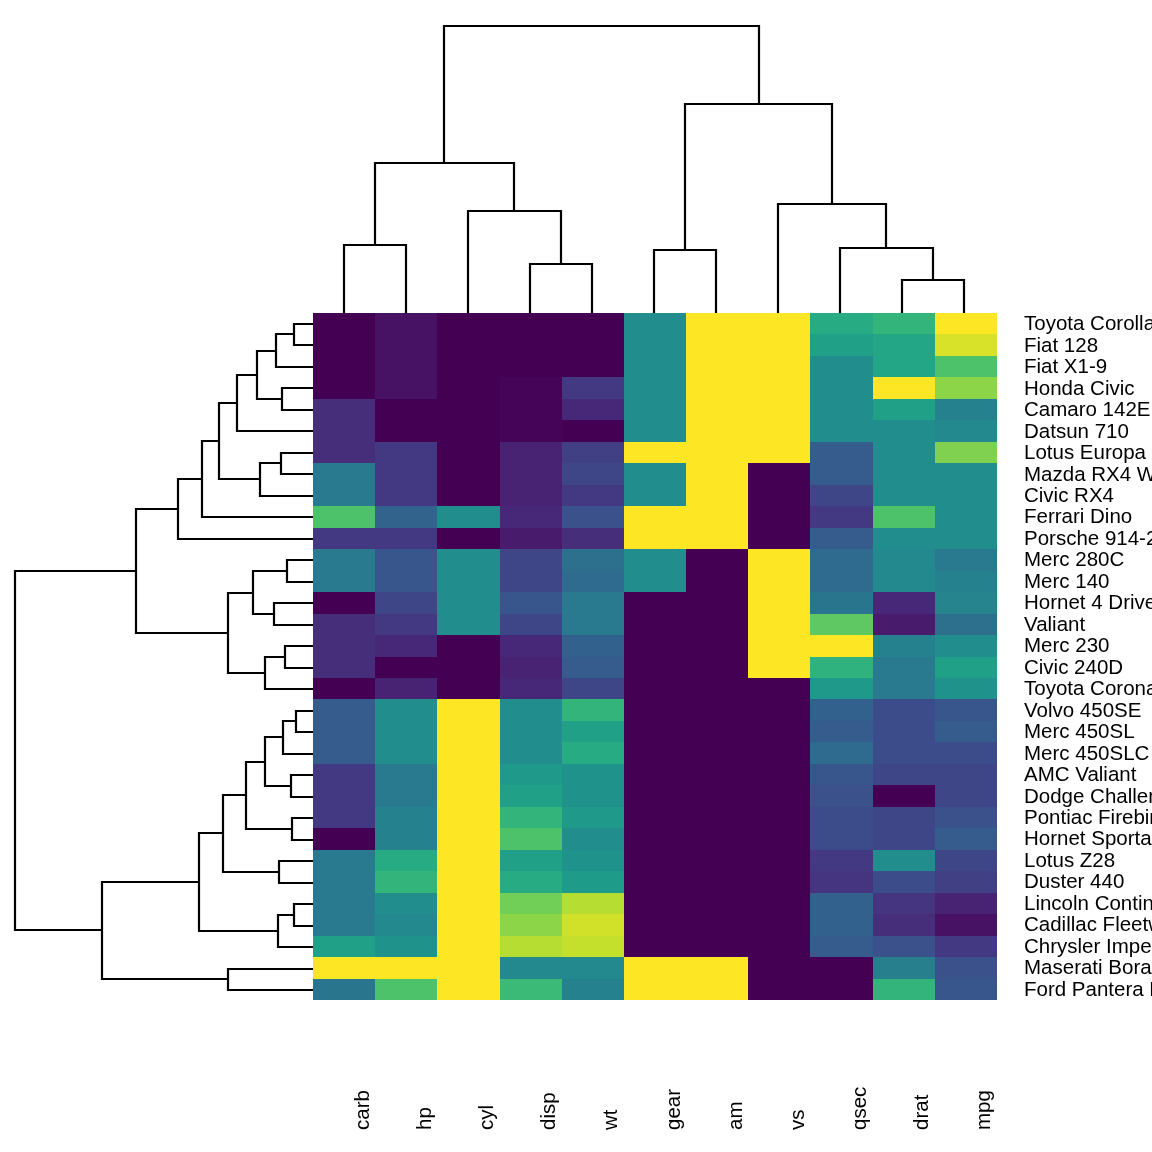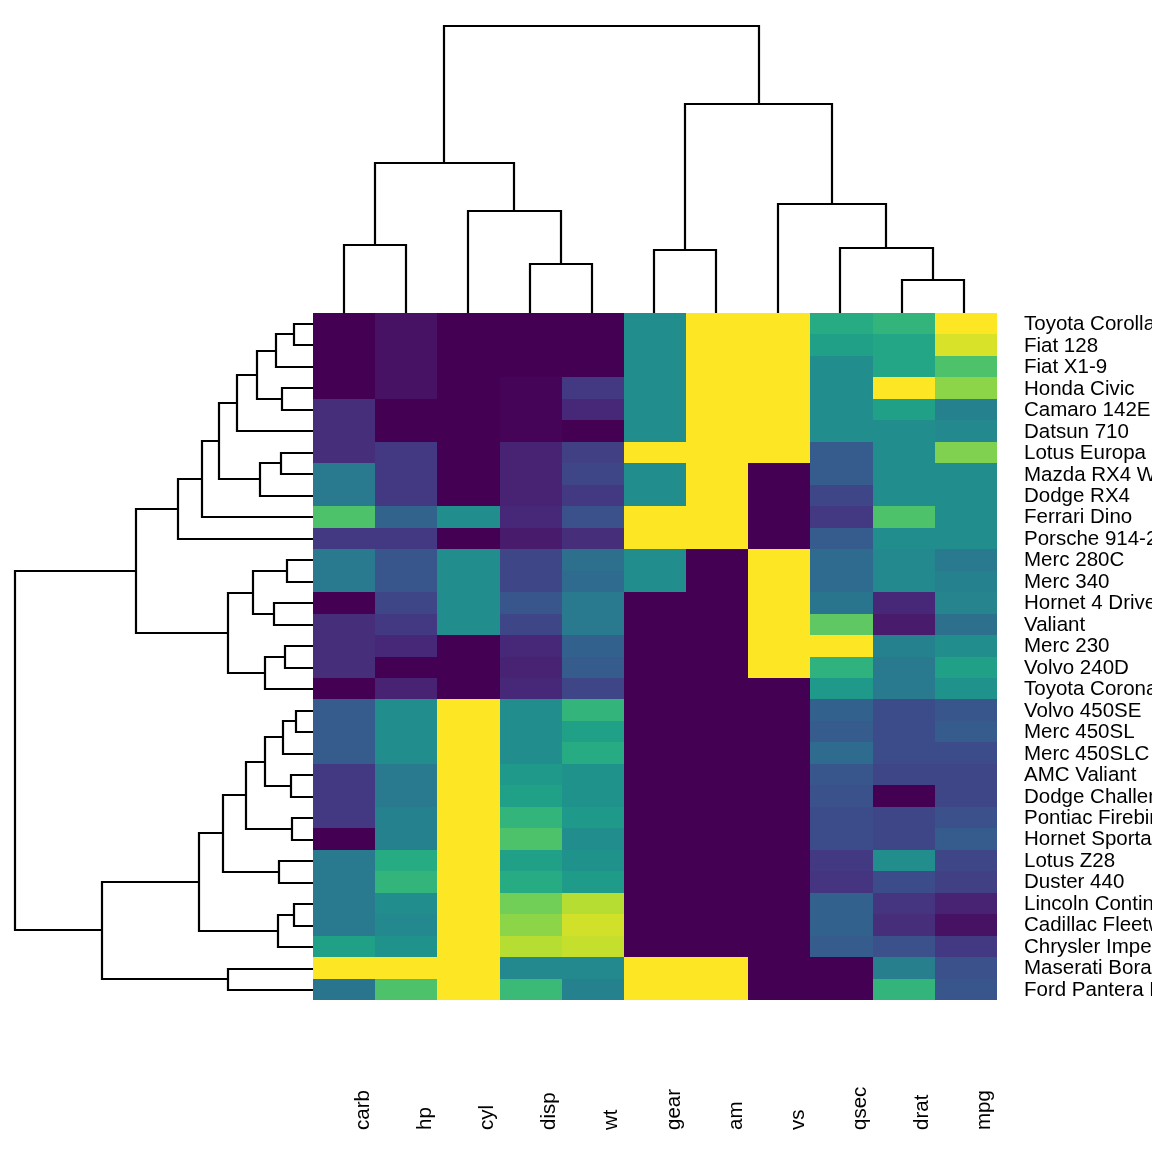--- a/index.html
+++ b/index.html
@@ -493,29 +493,29 @@
 
   <div id="row-labels" style="left:1024px;top:313px;width:128px;height:700px;">
       <div class="row-label" style="top: 0.234375px;">Toyota Corolla</div>
       <div class="row-label" style="top: 21.7031px;">Fiat 128</div>
       <div class="row-label" style="top: 43.1719px;">Fiat X1-9</div>
       <div class="row-label" style="top: 64.6406px;">Honda Civic</div>
       <div class="row-label" style="top: 86.1094px;">Camaro 142E</div>
       <div class="row-label" style="top: 107.578px;">Datsun 710</div>
       <div class="row-label" style="top: 129.047px;">Lotus Europa</div>
       <div class="row-label" style="top: 150.516px;">Mazda RX4 Wag</div>
-      <div class="row-label" style="top: 171.984px;">Dodge RX4</div>
+      <div class="row-label" style="top: 171.984px;">Civic RX4</div>
       <div class="row-label" style="top: 193.453px;">Ferrari Dino</div>
       <div class="row-label" style="top: 214.922px;">Porsche 914-2</div>
       <div class="row-label" style="top: 236.391px;">Merc 280C</div>
-      <div class="row-label" style="top: 257.859px;">Merc 340</div>
+      <div class="row-label" style="top: 257.859px;">Merc 140</div>
       <div class="row-label" style="top: 279.328px;">Hornet 4 Drive</div>
       <div class="row-label" style="top: 300.797px;">Valiant</div>
       <div class="row-label" style="top: 322.266px;">Merc 230</div>
-      <div class="row-label" style="top: 343.734px;">Volvo 240D</div>
+      <div class="row-label" style="top: 343.734px;">Civic 240D</div>
       <div class="row-label" style="top: 365.203px;">Toyota Corona</div>
       <div class="row-label" style="top: 386.672px;">Volvo 450SE</div>
       <div class="row-label" style="top: 408.141px;">Merc 450SL</div>
       <div class="row-label" style="top: 429.609px;">Merc 450SLC</div>
       <div class="row-label" style="top: 451.078px;">AMC Valiant</div>
       <div class="row-label" style="top: 472.547px;">Dodge Challenger</div>
       <div class="row-label" style="top: 494.016px;">Pontiac Firebird</div>
       <div class="row-label" style="top: 515.484px;">Hornet Sportabout</div>
       <div class="row-label" style="top: 536.953px;">Lotus Z28</div>
       <div class="row-label" style="top: 558.422px;">Duster 440</div>

